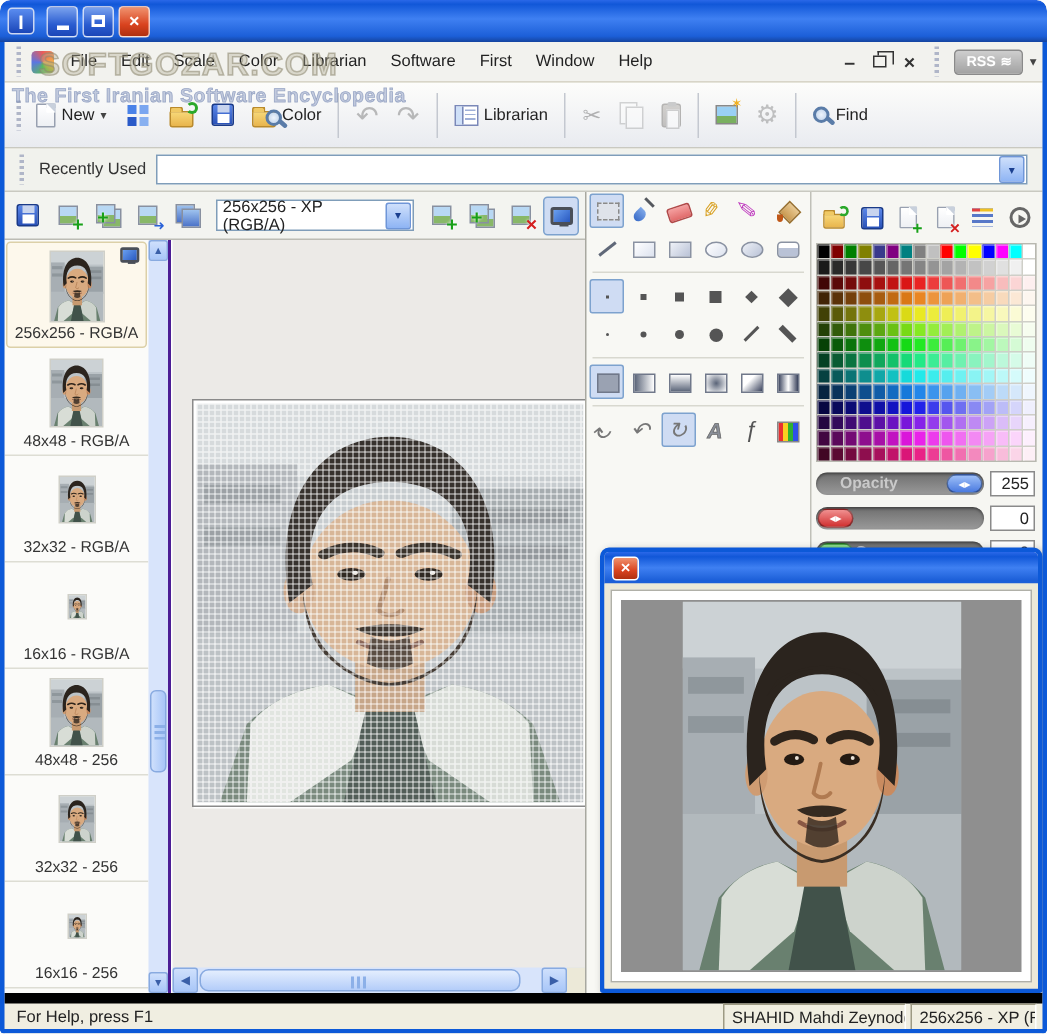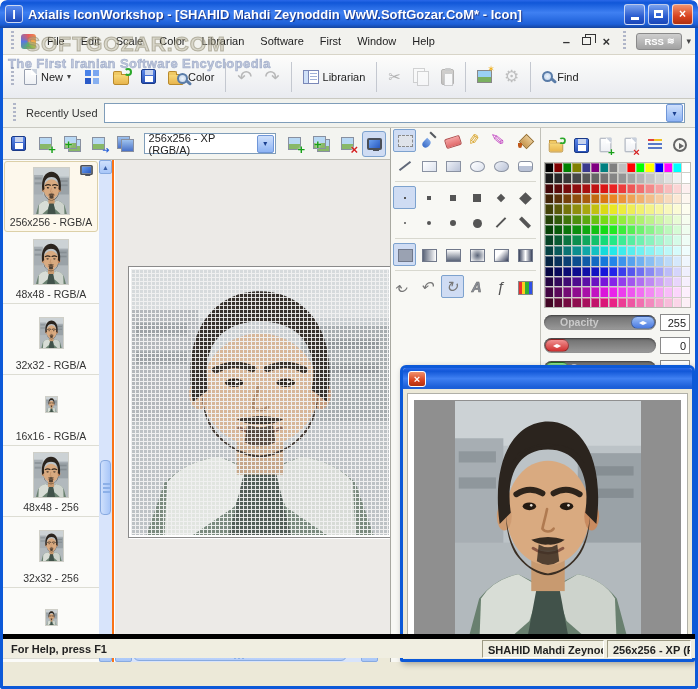--- a/index.html
+++ b/index.html
@@ -115,21 +115,21 @@
 
   
   .editorbar{position:absolute;left:3px;top:128px;width:387px;height:32px;background:#f3f4f0;
     border-bottom:1px solid #bcbcb4;display:flex;align-items:center;padding:0 4px;gap:3px;z-index:10;}
   .ebtn{width:26px;height:26px;border-radius:3px;display:flex;align-items:center;justify-content:center;position:relative;}
   .ebtn.pressed{background:#cfdcf3;border:1px solid #7da2ce;}
   .fmt-combo{height:21px;width:146px;background:#fff;border:1px solid #7f9db9;display:flex;align-items:center;margin:0 4px;}
 
   
   .left-panel{position:absolute;left:3px;top:160px;width:111px;height:502px;background:#fbfbf9;
-    border-right:2px solid #f97316;z-index:10;}
+    border-right:2px solid #4c1d95;z-index:10;}
   .format-list{position:absolute;left:0;top:0;right:13px;bottom:0;display:flex;flex-direction:column;overflow:hidden;}
   .format-item{height:71px;position:relative;display:flex;flex-direction:column;align-items:center;justify-content:flex-end;
     border-bottom:1px solid #ddddd4;padding:3px 2px;}
   .format-item.selected{background:#fdf8ec;border:1px solid #dcd0a8;border-radius:3px;margin:1px;}
   .format-item .thumb{flex:1;display:flex;align-items:center;justify-content:center;}
   .format-item .thumb svg{border:1px solid #cfcfc8;}
   .format-label{font-size:10.5px;color:#333;white-space:nowrap;}
   .format-item .i-monitor.mini{position:absolute;right:3px;top:2px;}
   
   .vscroll{position:absolute;right:0;top:0;bottom:0;width:13px;background:#d8e4fb;}
@@ -243,35 +243,34 @@
   .scale-title{flex:1;color:#fff;font-size:12px;font-weight:bold;text-shadow:1px 1px 1px rgba(0,0,60,.6);}
   .scale-close{width:18px;height:16px;border-radius:3px;border:1px solid #fff;color:#fff;font-size:11px;font-weight:bold;
     display:flex;align-items:center;justify-content:center;background:linear-gradient(#f0926e,#d9431f 60%,#b03010);}
   .scale-content{position:absolute;left:0;right:0;top:21px;bottom:0;background:#ece9d8;padding:4px;}
   .photo-mat{width:100%;height:100%;border:1px solid #b0b0a8;background:#fff;padding:6px;}
   .photo-gray{width:100%;height:100%;background:#8f8f8f;display:flex;align-items:center;justify-content:center;}
   .photo-frame{width:186px;height:246px;overflow:hidden;}
   .photo-frame svg{display:block;width:100%;height:100%;}
 
   
-  .statusbar{position:absolute;left:3px;right:3px;top:634px;height:24px;background:#f0eee1;
-    border-top:5px solid #000000;display:flex;align-items:center;padding:2px 4px;gap:3px;z-index:55;font-size:11px;color:#222;font-weight:bold;}
+  .statusbar{position:absolute;left:3px;right:3px;top:662px;height:24px;background:#f0eee1;
+    border-top:7px solid #000000;display:flex;align-items:center;padding:2px 4px;gap:3px;z-index:55;font-size:11px;color:#222;}
   .status-help{flex:1;padding:2px 4px;white-space:nowrap;overflow:hidden;}
   .status-seg{height:18px;line-height:16px;padding:1px 5px;white-space:nowrap;overflow:hidden;
     border:1px solid;border-color:#9d9a84 #fff #fff #9d9a84;}
   .seg-file{width:122px;} .seg-formats{width:112px;} .seg-current{width:84px;}
 </style>
 </head>
 <body>
 
 <div class="window">
 
   <div class="titlebar">
     <div class="app-icon">I</div>
-    <div class="title-text">Axialis IconWorkshop - [SHAHID Mahdi Zeynoddin WwW.SoftGozar.CoM* - Icon]</div>
     <div class="tb-btn">
         <span class="glyph-min"></span>
       </div>
     <div class="tb-btn">
         <span class="glyph-max"></span>
       </div>
     <div class="tb-btn close">
         <span>×</span>
       </div>
   </div>

